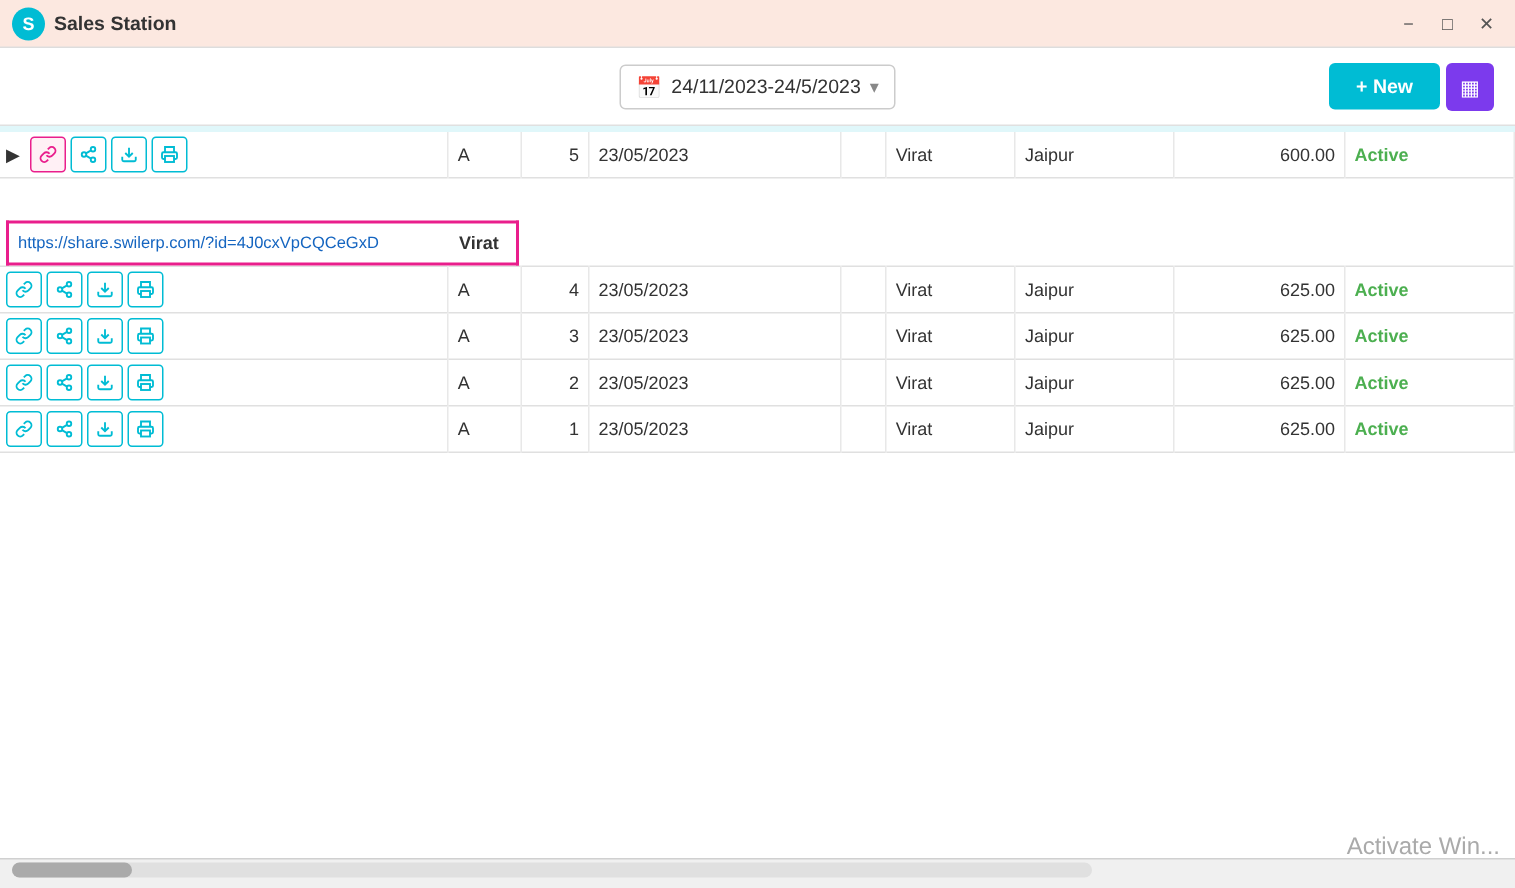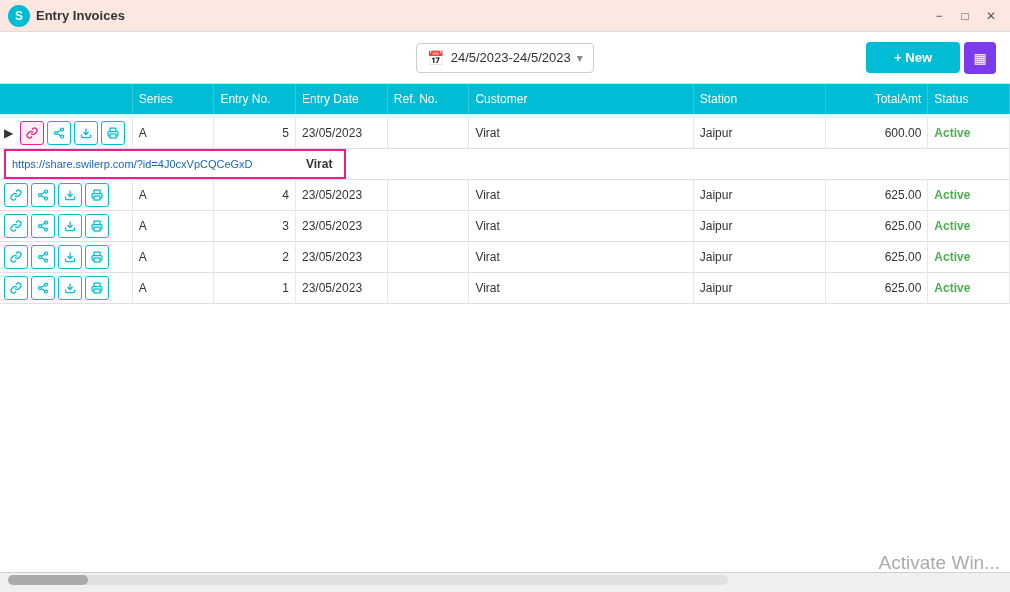--- a/index.html
+++ b/index.html
@@ -85,21 +85,21 @@
       color: #888;
       font-size: 12px;
     }
     .new-btn {
       position: absolute;
       right: 50px;
       background: #00bcd4;
       color: white;
       border: none;
       border-radius: 4px;
-      padding: 8px 28px;
+      padding: 8px 18px;
       font-size: 13px;
       font-weight: bold;
       cursor: pointer;
       display: flex;
       align-items: center;
       gap: 4px;
     }
     .filter-btn {
       position: absolute;
       right: 14px;
@@ -177,20 +177,21 @@
     }
 
     
     .url-row td {
       background: white;
       padding: 0;
     }
     .url-copy-container {
       display: flex;
       align-items: flex-start;
+      margin-top: 28px;
     }
     .url-input {
       border: 2px solid #e91e8c;
       border-right: none;
       padding: 4px 6px;
       font-size: 11px;
       color: #1565c0;
       width: 290px;
       outline: none;
       height: 30px;
@@ -230,67 +231,56 @@
       height: 10px;
       background: #aaa;
       border-radius: 5px;
     }
 
     
     .watermark {
       position: absolute;
       bottom: 18px;
       right: 10px;
-      font-size: 19px;
+      font-size: 16px;
       color: #aaa;
     }
   </style>
 </head>
 <body>
 
 <div class="title-bar">
   <div class="title-bar-left">
     <div class="app-icon">
       <span>S</span>
     </div>
-    <span class="title-text">Entry Invoices</span>
+    <span class="title-text">Sales Station</span>
   </div>
   <div class="window-controls">
     <button class="window-btn">−</button>
     <button class="window-btn">□</button>
     <button class="window-btn close">✕</button>
   </div>
 </div>
 
 <div class="toolbar">
   <div class="date-selector">
     <span class="cal-icon">📅</span>
-    <span>24/5/2023-24/5/2023</span>
+    <span>24/11/2023-24/5/2023</span>
     <span class="chevron">▾</span>
   </div>
   <button class="new-btn">+ New</button>
   <button class="filter-btn">
     <span style="color:white;font-size:14px;">▦</span>
   </button>
 </div>
 
 <div class="table-container">
   <table>
     <thead>
-      <tr>
-        <th style="width:30px;"></th>
-        <th style="width:80px;">Series</th>
-        <th style="width:80px;">Entry No.</th>
-        <th style="width:90px;">Entry Date</th>
-        <th style="width:80px;">Ref. No.</th>
-        <th style="width:220px;">Customer</th>
-        <th style="width:130px;">Station</th>
-        <th style="width:100px; text-align:right;">TotalAmt</th>
-        <th style="width:80px;">Status</th>
-      </tr>
       <tr>
         <td colspan="9" style="height:4px; background:#e0f7fa; padding:0;"></td>
       </tr>
     </thead>
     <tbody id="table-body">
     <tr>
           <td style="padding: 3px 4px;">
             <div class="actions-cell">
               <span class="row-arrow">▶</span>
               <span class="action-icon highlighted" style="font-size: 11px;">

